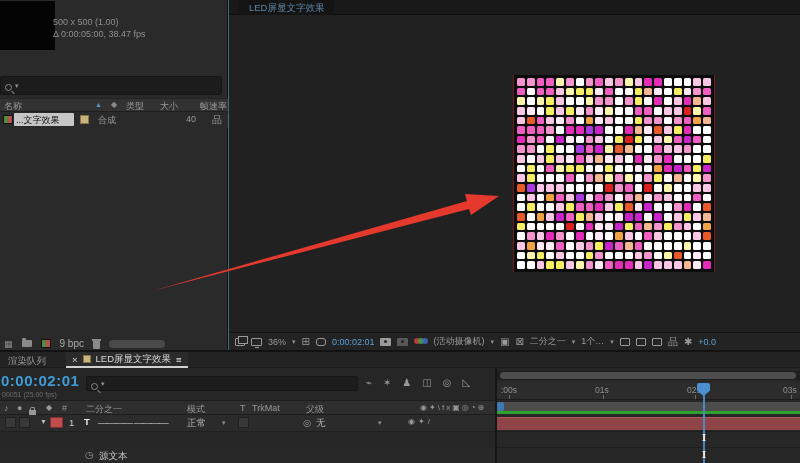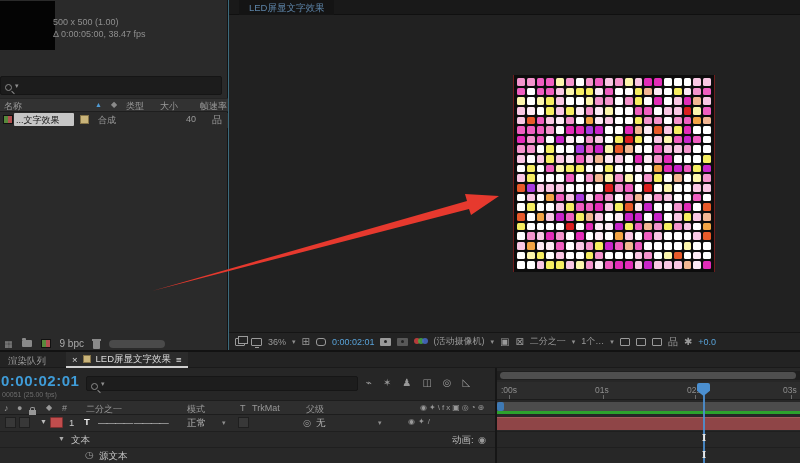--- a/index.html
+++ b/index.html
@@ -629,26 +629,20 @@
       <span class="abs" style="left:98px;top:2px;color:#c0c0c0;letter-spacing:-1px">———— ————</span>
       <span class="abs" style="left:187px;top:2px">正常</span>
       <span class="abs caret" style="left:222px;top:4px">▾</span>
       <span class="abs ic dimbox" style="left:238px;top:2px"></span>
       <span class="abs" style="left:303px;top:2px;color:#999">◎</span>
       <span class="abs" style="left:316px;top:2px">无</span>
       <span class="abs caret" style="left:378px;top:4px">▾</span>
       <span class="abs" style="left:408px;top:2px;font-size:8px;letter-spacing:3px;color:#999">◉✦/</span>
     </div>
 
-    <div class="abs lrow2">
-      <span class="abs" style="left:58px;top:3px;font-size:7px;color:#aaa">▼</span>
-      <span class="abs" style="left:71px;top:2px">文本</span>
-      <span class="abs" style="left:452px;top:2px;color:#bbb">动画:</span>
-      <span class="abs" style="left:478px;top:2px;color:#999">◉</span>
-    </div>
 
     <div class="abs lrow3">
       <span class="abs" style="left:85px;top:1px;color:#999">◷</span>
       <span class="abs" style="left:99px;top:2px">源文本</span>
     </div>
 
     <div id="vsplit" class="abs"></div>
 
     <div id="tgraph" class="abs">
       <div class="abs nav-track"></div>

